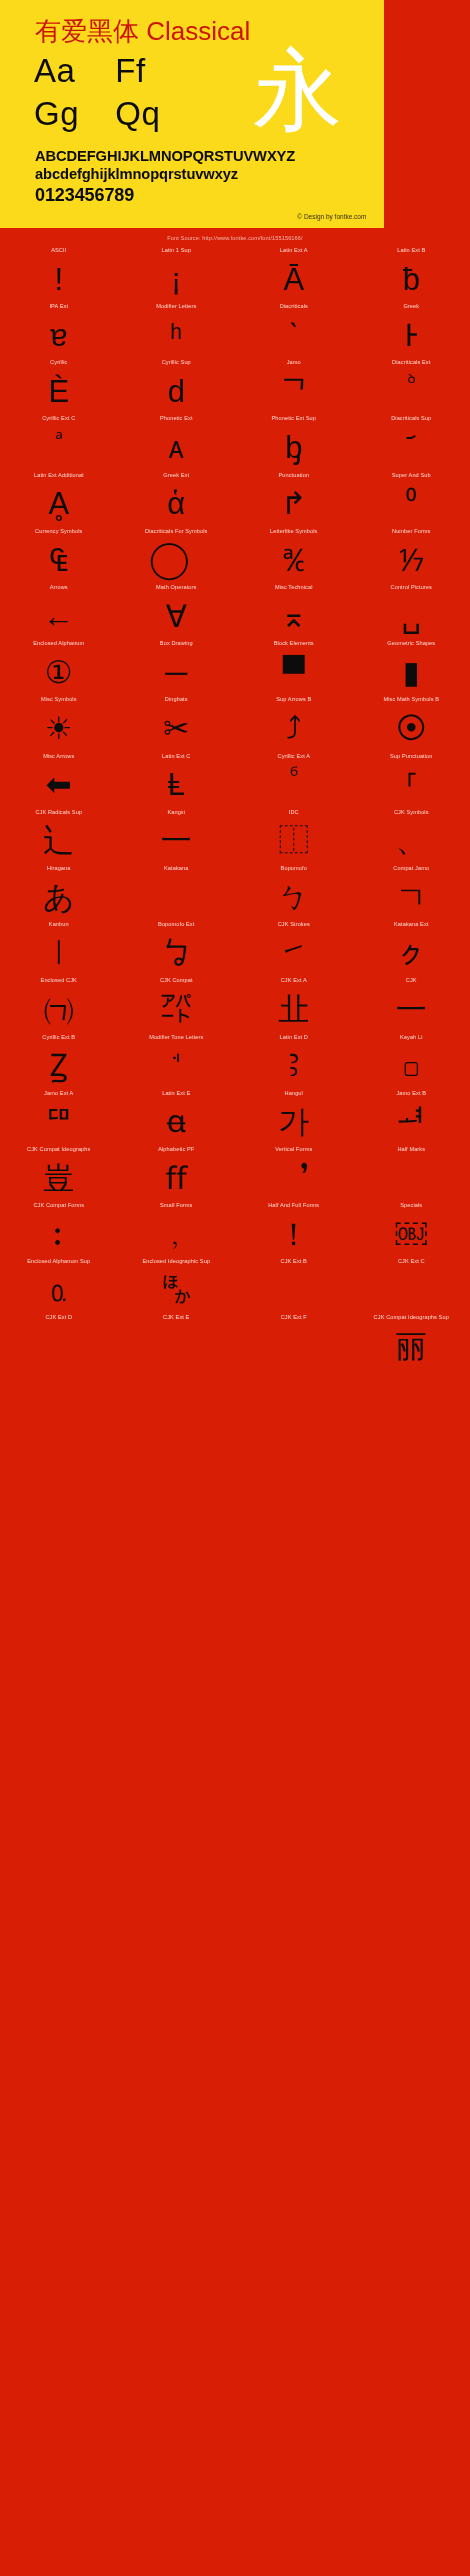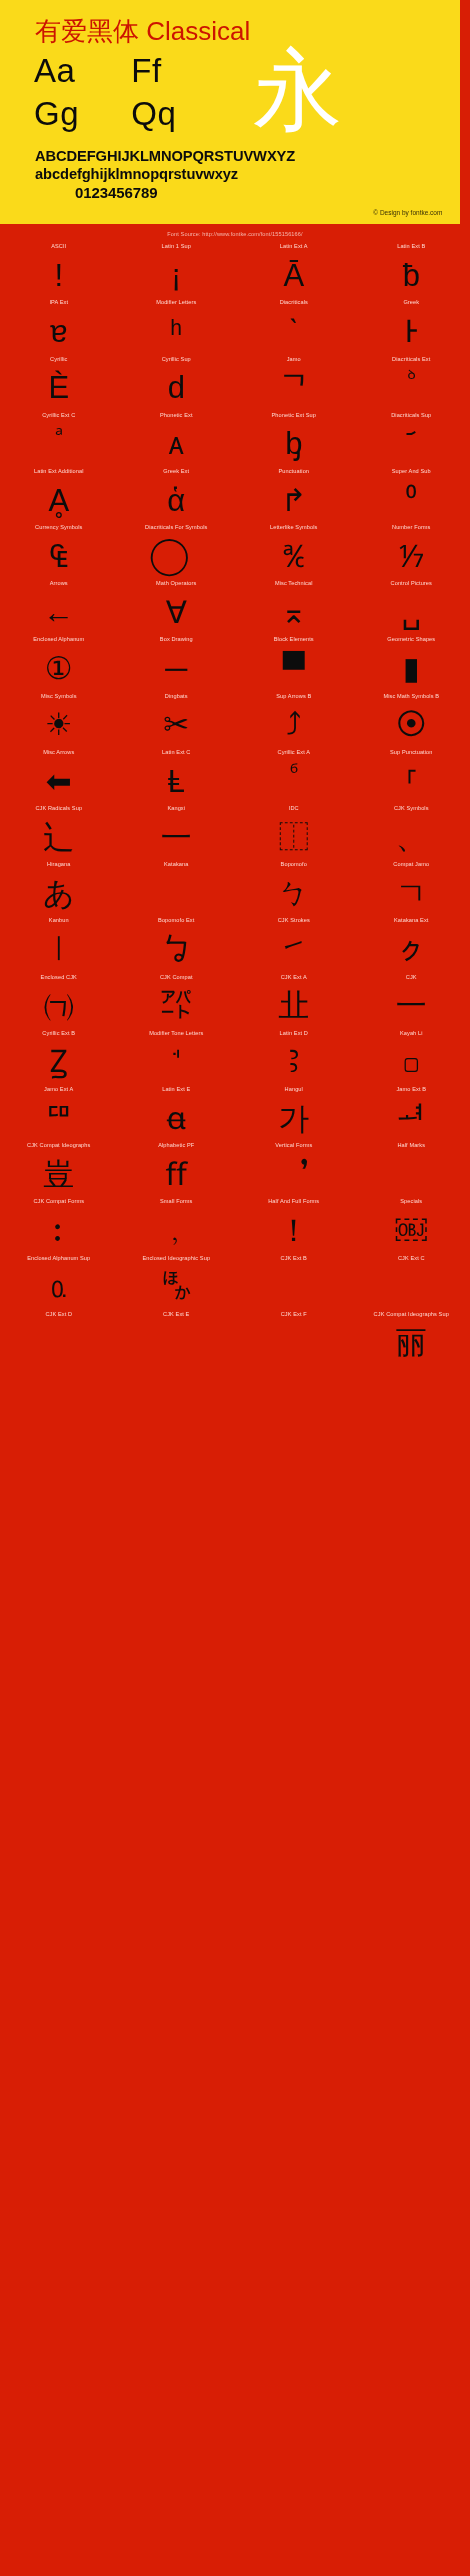--- a/index.html
+++ b/index.html
@@ -7,40 +7,39 @@
   body {
     width: 470px;
     background: #d81e05;
     font-family: "Liberation Sans", sans-serif;
     -webkit-font-smoothing: antialiased;
   }
 
   
   .header {
     background: #fada1a;
-    width: 460px;
+    width: 384px;
     padding: 13px 0 8.2px 0;
     position: relative;
   }
   .title {
     color: #cc1400;
     font-size: 26px;
     font-weight: 400;
     line-height: 1.1;
     margin: 3.5px 0 0 35px;
     letter-spacing: 0px;
   }
   .specimen {
     display: flex;
     align-items: flex-start;
     margin: 4.7px 0 0 0;
     padding-left: 34px;
     position: relative;
     height: 89px;
-    gap: 16px;
   }
   .spec-col {
     display: flex;
     flex-direction: column;
     justify-content: flex-start;
   }
   .spec-pair {
     font-size: 33px;
     line-height: 1.30;
     color: #0c0c0c;
@@ -62,21 +61,21 @@
     color: #0c0c0c;
   }
   .alpha-line {
     font-size: 14.7px;
     line-height: 1.26;
     letter-spacing: -0.1px;
     white-space: nowrap;
     font-weight: 700;
   }
   .alpha-line.lower { font-size: 14.7px; }
-  .alpha-line.digits { font-size: 15px; margin-left: 40px; }
+  .alpha-line.digits { font-size: 18px; }
   .credit {
     text-align: right;
     padding-right: 17.6px;
     margin-top: 5.9px;
     font-size: 6.5px;
     color: #3a3205;
   }
 
   
   .source-bar {

